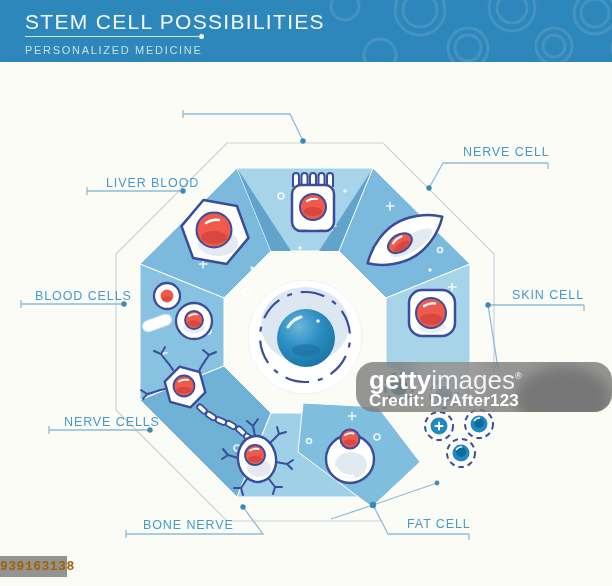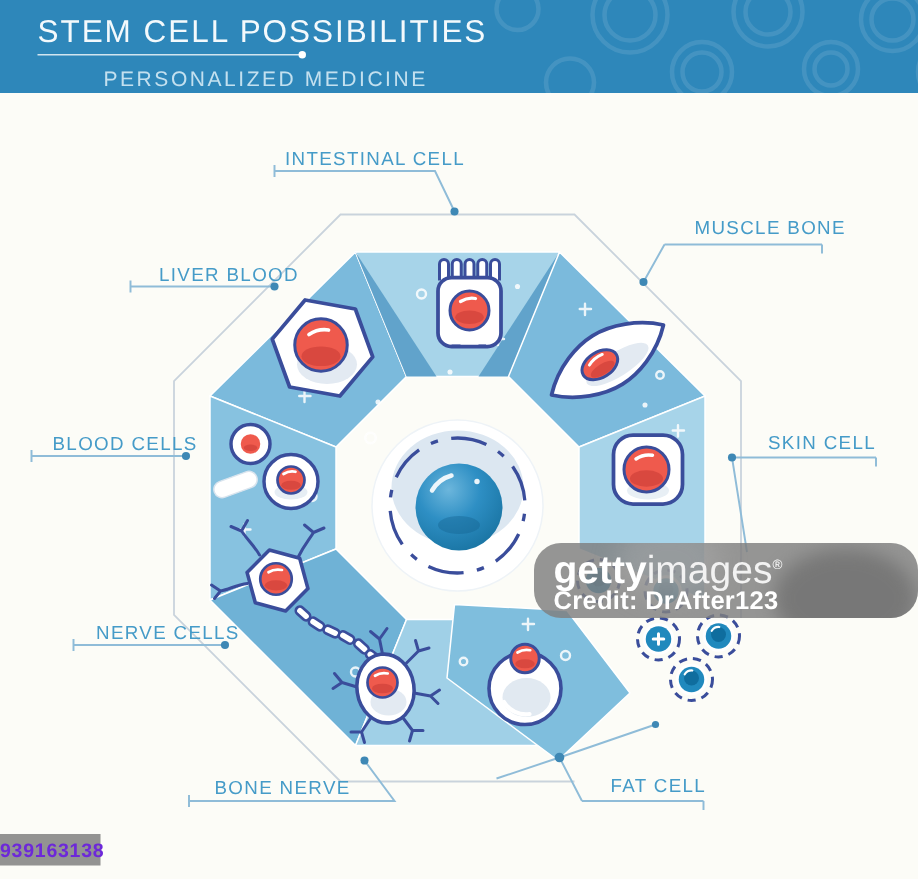--- a/index.html
+++ b/index.html
@@ -5,38 +5,38 @@
   html,body{margin:0;padding:0;}
   .page{position:relative;width:612px;height:586px;background:#FCFCF7;overflow:hidden;
         font-family:"Liberation Sans", sans-serif;}
   
   .banner{position:absolute;left:0;top:0;width:612px;height:62px;background:#2E87BA;overflow:hidden;padding-left:44px;}
   .banner svg{position:absolute;left:0;top:0;}
   .banner-title{position:absolute;left:25px;top:10px;font-size:21px;letter-spacing:1.3px;
         color:#F3F9FC;white-space:nowrap;}
   .title-rule{position:absolute;left:25px;top:36px;width:176px;height:1px;background:rgba(255,255,255,.78);}
   .title-rule .dot{position:absolute;right:-3px;top:-2px;width:5px;height:5px;border-radius:50%;background:#fff;}
-  .banner-sub{position:absolute;left:25px;top:44px;font-size:14px;letter-spacing:1.7px;
-        color:#C3E0EF;white-space:nowrap;margin-left:44px;}
+  .banner-sub{position:absolute;left:25px;top:44px;font-size:11px;letter-spacing:1.7px;
+        color:#C3E0EF;white-space:nowrap;}
   
   .diagram{position:absolute;left:0;top:0;}
   .cell-label{position:absolute;font-size:12.5px;letter-spacing:.9px;color:#459BC8;white-space:nowrap;}
   
   .wm-band{position:absolute;left:356px;top:362px;width:256px;height:50px;
         background:rgba(127,127,127,.83);overflow:hidden;color:#fff;border-radius:18px;}
   .wm-blob{position:absolute;border-radius:50%;}
   .blob1{left:160px;top:4px;width:95px;height:66px;background:rgba(100,100,100,.6);filter:blur(6px);}
   .blob2{left:55px;top:-14px;width:70px;height:52px;background:rgba(175,175,175,.4);filter:blur(8px);}
   .wm-brand{position:absolute;left:13px;top:1px;font-size:26px;line-height:26px;}
   .wm-brand .b{font-weight:bold;}
   .wm-brand .l{color:#F2F2F2;}
   .wm-brand sup{font-size:9px;}
   .wm-credit{position:absolute;left:13px;top:29px;font-size:17px;font-weight:bold;letter-spacing:.2px;}
   .wm-id{position:absolute;left:0;top:556px;width:67px;height:21px;background:rgba(128,128,128,.85);
-        color:#6d28d9;font-size:13px;font-weight:bold;line-height:21px;letter-spacing:.5px;}
+        color:#a16207;font-size:13px;font-weight:bold;line-height:21px;letter-spacing:.5px;font-family:Liberation Mono, monospace;}
 </style>
 </head>
 <body>
 
 <div class="page">
 
   <svg class="diagram" width="612" height="586" viewBox="0 0 612 586">
     <defs>
       <radialGradient id="sphereGrad" cx="38%" cy="30%" r="80%">
         <stop offset="0%" stop-color="#6CB6DC"></stop>
@@ -244,22 +244,21 @@
       <ellipse cx="305" cy="325" rx="44" ry="38" fill="#DCE7F1"></ellipse>
       <circle cx="305" cy="337" r="45" fill="none" stroke="#3A4D9B" stroke-width="2.2" stroke-dasharray="24 9 5 9" transform="rotate(-35 305 337)"></circle>
       <circle cx="306" cy="338" r="29" fill="url(#sphereGrad)"></circle>
       <ellipse cx="306" cy="350" rx="14" ry="6" fill="#13618F" opacity=".4"></ellipse>
       <path d="M288,327 A22,22 0 0 1 301,317" stroke="#FFFFFF" stroke-width="3" fill="none" stroke-linecap="round" opacity=".9"></path>
       <circle cx="318" cy="321" r="1.8" fill="#FFFFFF" opacity=".9"></circle>
     </g>
   </svg>
 
   <span class="cell-label" style="left:106px;top:176px">LIVER BLOOD</span>
-  <span class="cell-label" style="left:190px;top:99px">INTESTINAL CELL</span>
-  <span class="cell-label" style="left:463px;top:145px">MUSCLE BONE</span>
+  <span class="cell-label" style="left:463px;top:145px">NERVE CELL</span>
   <span class="cell-label" style="left:512px;top:288px">SKIN CELL</span>
   <span class="cell-label" style="left:35px;top:289px">BLOOD CELLS</span>
   <span class="cell-label" style="left:64px;top:415px">NERVE CELLS</span>
   <span class="cell-label" style="left:143px;top:518px">BONE NERVE</span>
   <span class="cell-label" style="left:407px;top:517px">FAT CELL</span>
 
   <div class="wm-band">
     <div class="wm-blob blob1"></div>
     <div class="wm-blob blob2"></div>
     <div class="wm-brand"><span class="b">getty</span><span class="l">images</span><sup>®</sup></div>

